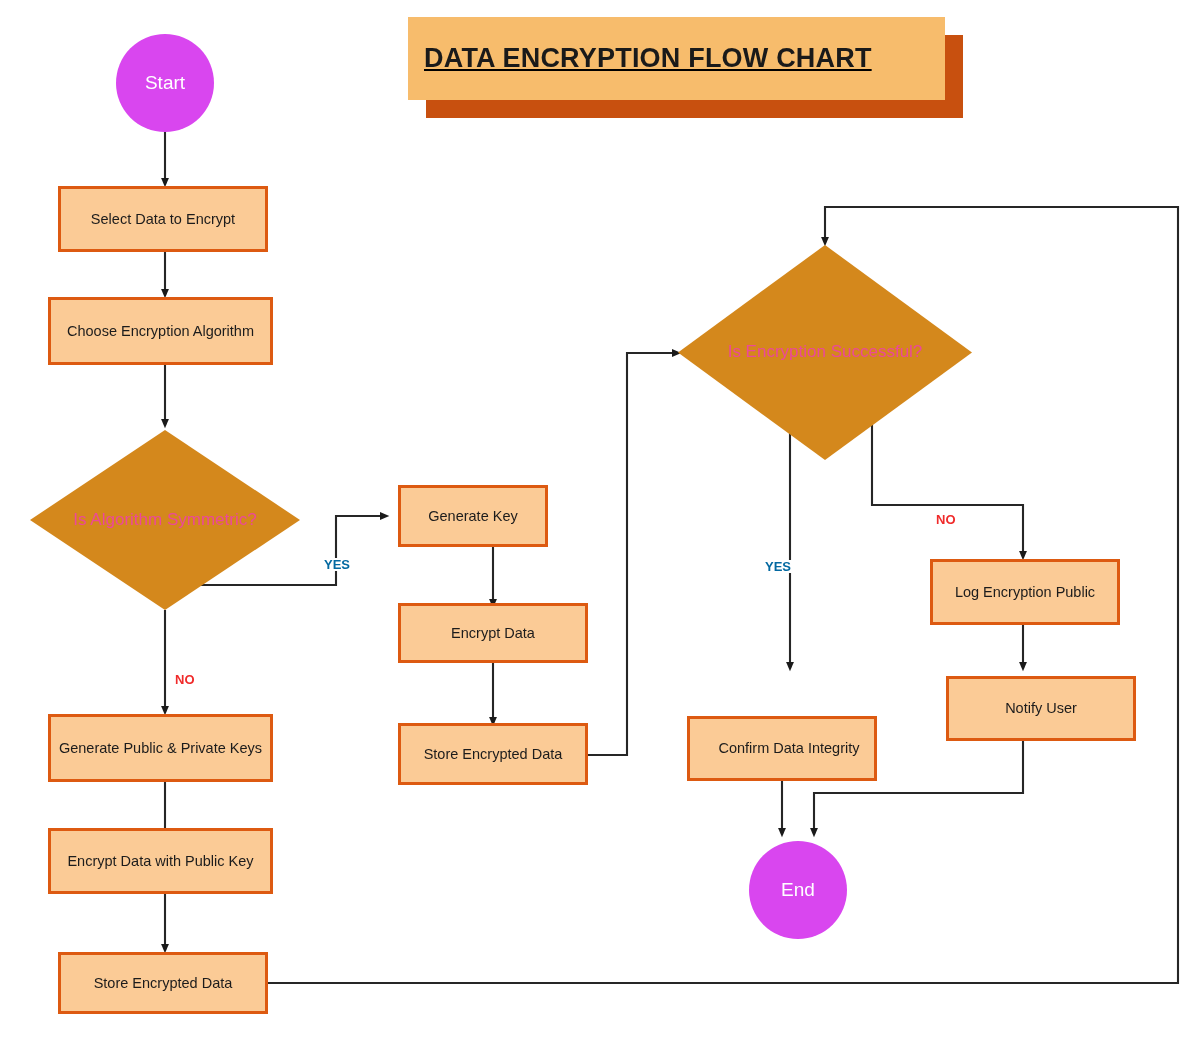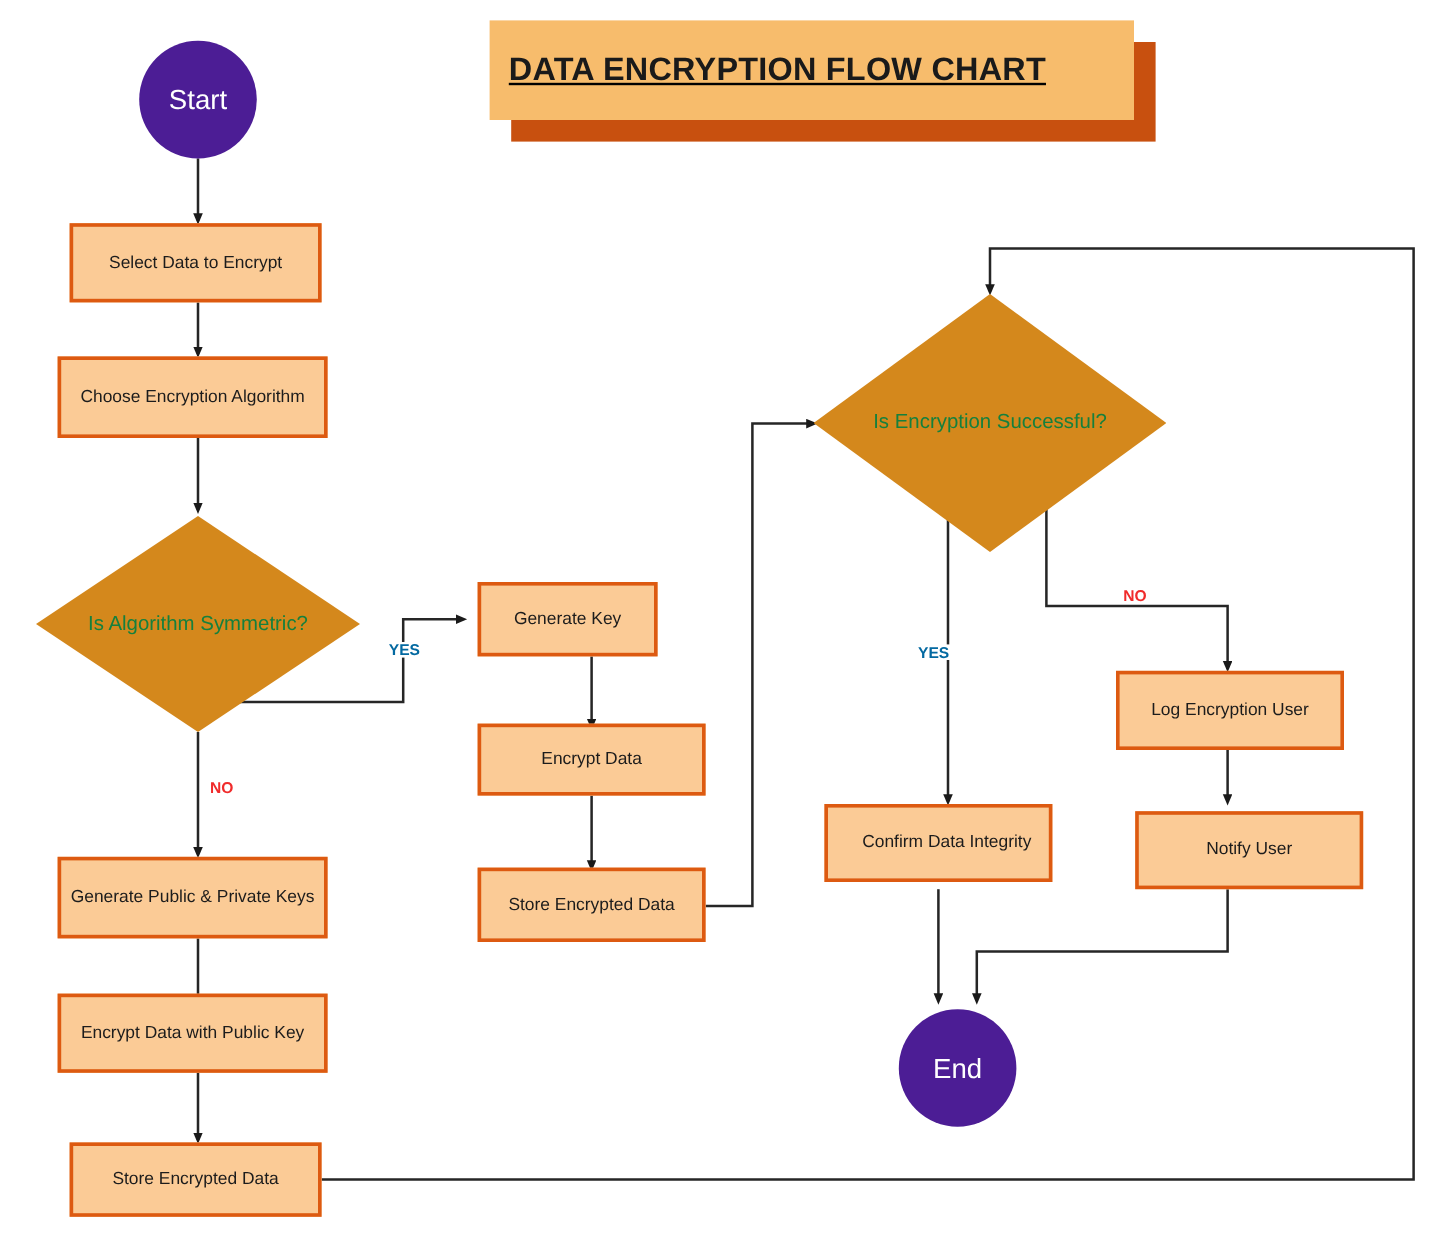--- a/index.html
+++ b/index.html
@@ -12,31 +12,31 @@
   .title-banner{position:absolute;background:#F7BC6C;display:flex;align-items:center;
     justify-content:flex-start;text-decoration:underline;}
   .title-text{font-size:27px;font-weight:bold;color:#1A1A1A;letter-spacing:.2px;
     padding-left:16px;white-space:nowrap;font-family:"Liberation Sans",sans-serif;}
 
   
   .node{position:absolute;box-sizing:border-box;display:flex;align-items:center;
     justify-content:center;text-align:center;}
   .proc{background:#FBCB96;border:3px solid #DD5A11;color:#1C1C1C;font-size:14.5px;
     line-height:1.28;padding:2px 6px;}
-  .terminator{border-radius:50%;background:#4c1d95;color:#FFFFFF;font-size:23px;}
+  .terminator{border-radius:50%;background:#d946ef;color:#FFFFFF;font-size:19px;}
   .diamond-wrap{position:absolute;}
   .diamond-shape{position:absolute;left:0;top:0;width:100%;height:100%;
     background:#D4881C;clip-path:polygon(50% 0%,100% 50%,50% 100%,0% 50%);}
   .diamond-label{position:absolute;left:0;top:0;width:100%;height:100%;display:flex;
-    align-items:center;justify-content:center;text-align:center;color:#15803d;
+    align-items:center;justify-content:center;text-align:center;color:#ec4899;
     font-size:17px;line-height:1.3;}
 
   
   .edge-label{position:absolute;font-size:13px;font-weight:bold;white-space:nowrap;
-    background:#FFFFFF;padding:0 2px;line-height:1;}
+    background:#FFFFFF;padding:0 2px;line-height:1;margin-top:23px;}
   .lab-yes{color:#0369a1;}
   .lab-no{color:#F02B2B;}
 </style>
 </head>
 <body>
 
 <div id="stage">
 
   <svg class="edges" viewBox="0 0 1200 1037" xmlns="http://www.w3.org/2000/svg">
     <defs>
@@ -108,26 +108,26 @@
 
   <div class="node proc" style="left:398px;top:723px;width:190px;height:62px;">
     <span>Store Encrypted Data</span>
   </div>
 
   <div class="diamond-wrap" style="left:678px;top:245px;width:294px;height:215px;">
     <div class="diamond-shape"></div>
     <div class="diamond-label">Is Encryption Successful?</div>
   </div>
 
-  <div class="node proc" style="left:687px;top:670px;width:190px;height:65px;padding-left:20px;">
+  <div class="node proc" style="left:687px;top:716px;width:190px;height:65px;padding-left:20px;">
     <span>Confirm Data Integrity</span>
   </div>
 
   <div class="node proc" style="left:930px;top:559px;width:190px;height:66px;">
-    <span>Log Encryption User</span>
+    <span>Log Encryption Public</span>
   </div>
 
   <div class="node proc" style="left:930px;top:676px;width:190px;height:65px;margin-left:16px;">
     <span>Notify User</span>
   </div>
 
   <div class="node terminator" style="left:749px;top:841px;width:98px;height:98px;text-align:center;">
     <span>End</span>
   </div>
 

